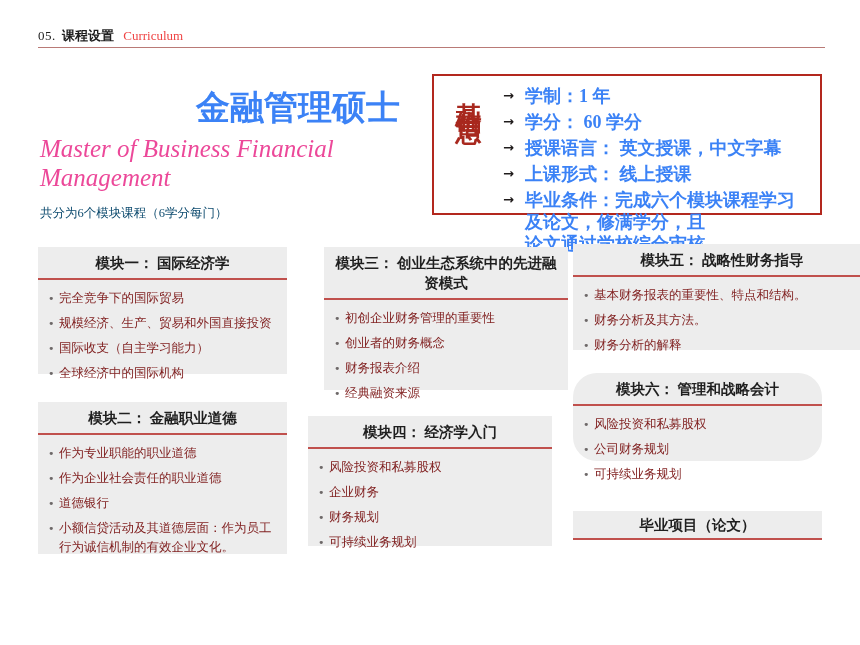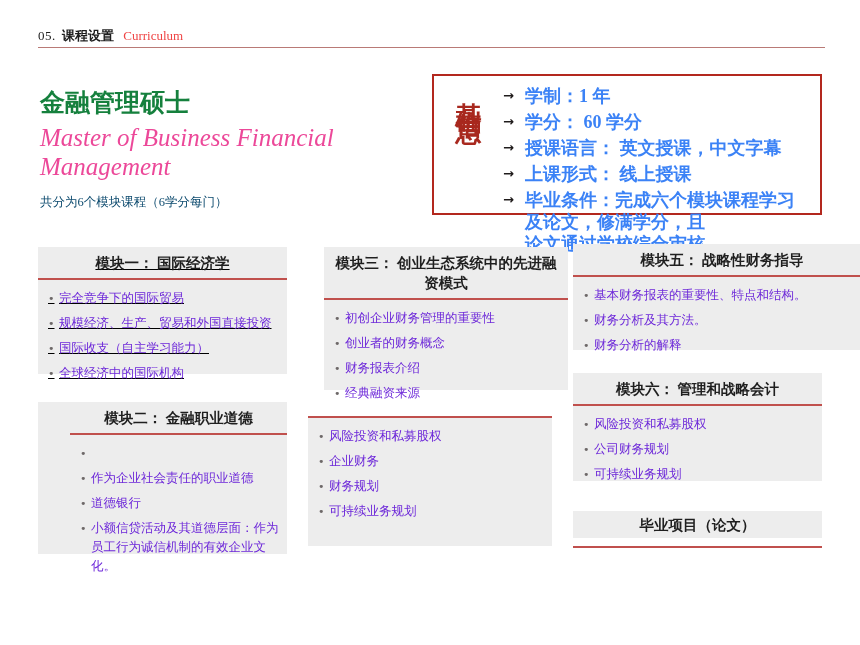--- a/index.html
+++ b/index.html
@@ -8,21 +8,21 @@
     font-family:"Liberation Serif","DejaVu Serif",serif;overflow:hidden;
   }
   
   .page-header{position:absolute;left:38px;top:27px;font-size:13px;color:#1d1d1d;}
   .ph-number{font-weight:normal;letter-spacing:.5px;}
   .ph-title{font-weight:bold;margin-left:3px;}
   .ph-subtitle{color:#ef4444;margin-left:6px;text-align:center;}
   .header-rule{position:absolute;left:38px;top:47px;width:787px;height:1px;background:#b97a76;}
   
   .program{position:absolute;left:40px;top:88px;width:360px;}
-  .program-title-zh{font-size:25px;font-weight:bold;color:#15803d;line-height:1.2;}
+  .program-title-zh{font-size:34px;font-weight:bold;color:#3b82f6;line-height:1.2;text-align:right;}
   .program-title-en{font-size:25px;font-style:italic;color:#ec4899;line-height:29px;margin-top:5px;width:335px;}
   .program-note{font-size:12.5px;color:#0c4a6e;line-height:23px;margin-top:10px;}
   .program-note div{margin-bottom:0px;}
   
   .basic-info{
     position:absolute;left:432px;top:74px;width:390px;height:141px;
     border:2px solid #b3281e;background:#fff;display:flex;box-sizing:border-box;
   }
   .bi-label{
     writing-mode:vertical-rl;text-orientation:upright;
@@ -38,29 +38,29 @@
   .card{position:absolute;background:#ededed;box-sizing:border-box;}
   .card-title{
     font-size:14.5px;font-weight:bold;color:#1f1f1f;text-align:center;
     padding:6px 6px 5px;line-height:20px;
   }
   .card-rule{height:2px;background:#c0504d;}
   .card-list{padding:9px 8px 4px 10px;}
   .b-item{display:flex;margin-bottom:6px;}
   .b-dot{flex:none;width:11px;color:#6d6868;font-size:11px;line-height:19px;text-align:left;
          font-family:"DejaVu Sans",sans-serif;}
-  .b-text{font-size:12.5px;color:#6d28d9;line-height:19px;}
-  .m1{left:38px;top:247px;width:249px;height:127px;text-decoration:underline;}
-  .m2{left:38px;top:402px;width:249px;height:152px;padding-left:32px;}
+  .b-text{font-size:12.5px;color:#7f1d1d;line-height:19px;}
+  .m1{left:38px;top:247px;width:249px;height:127px;}
+  .m2{left:38px;top:402px;width:249px;height:152px;}
   .m3{left:324px;top:247px;width:244px;height:143px;}
   .m4{left:308px;top:416px;width:244px;height:130px;}
   .m5{left:573px;top:244px;width:298px;height:106px;}
-  .m6{left:573px;top:373px;width:249px;height:108px;}
+  .m6{left:573px;top:373px;width:249px;height:88px;border-radius:24px;}
   .capstone{left:573px;top:511px;width:249px;height:27px;}
-  .capstone .card-title{padding-top:4px;padding-bottom:11px;}
+  .capstone .card-title{padding-top:4px;padding-bottom:3px;}
 </style>
 </head>
 <body>
 
 <div class="slide">
 
   <div class="page-header">
     <span class="ph-number">05.</span>
     <span class="ph-title">课程设置</span>
     <span class="ph-subtitle">Curriculum</span>
@@ -124,20 +124,21 @@
         </div>
     </div>
   </div>
 
   <div class="card m2">
     <div class="card-title">模块二： 金融职业道德</div>
     <div class="card-rule"></div>
     <div class="card-list">
       <div class="b-item">
           <span class="b-dot">•</span>
+          <span class="b-text">作为专业职能的职业道德</span>
         </div>
       <div class="b-item">
           <span class="b-dot">•</span>
           <span class="b-text">作为企业社会责任的职业道德</span>
         </div>
       <div class="b-item">
           <span class="b-dot">•</span>
           <span class="b-text">道德银行</span>
         </div>
       <div class="b-item">
@@ -164,20 +165,21 @@
           <span class="b-text">财务报表介绍</span>
         </div>
       <div class="b-item">
           <span class="b-dot">•</span>
           <span class="b-text">经典融资来源</span>
         </div>
     </div>
   </div>
 
   <div class="card m4">
+    <div class="card-title">模块四： 经济学入门</div>
     <div class="card-rule"></div>
     <div class="card-list">
       <div class="b-item">
           <span class="b-dot">•</span>
           <span class="b-text">风险投资和私募股权</span>
         </div>
       <div class="b-item">
           <span class="b-dot">•</span>
           <span class="b-text">企业财务</span>
         </div>

